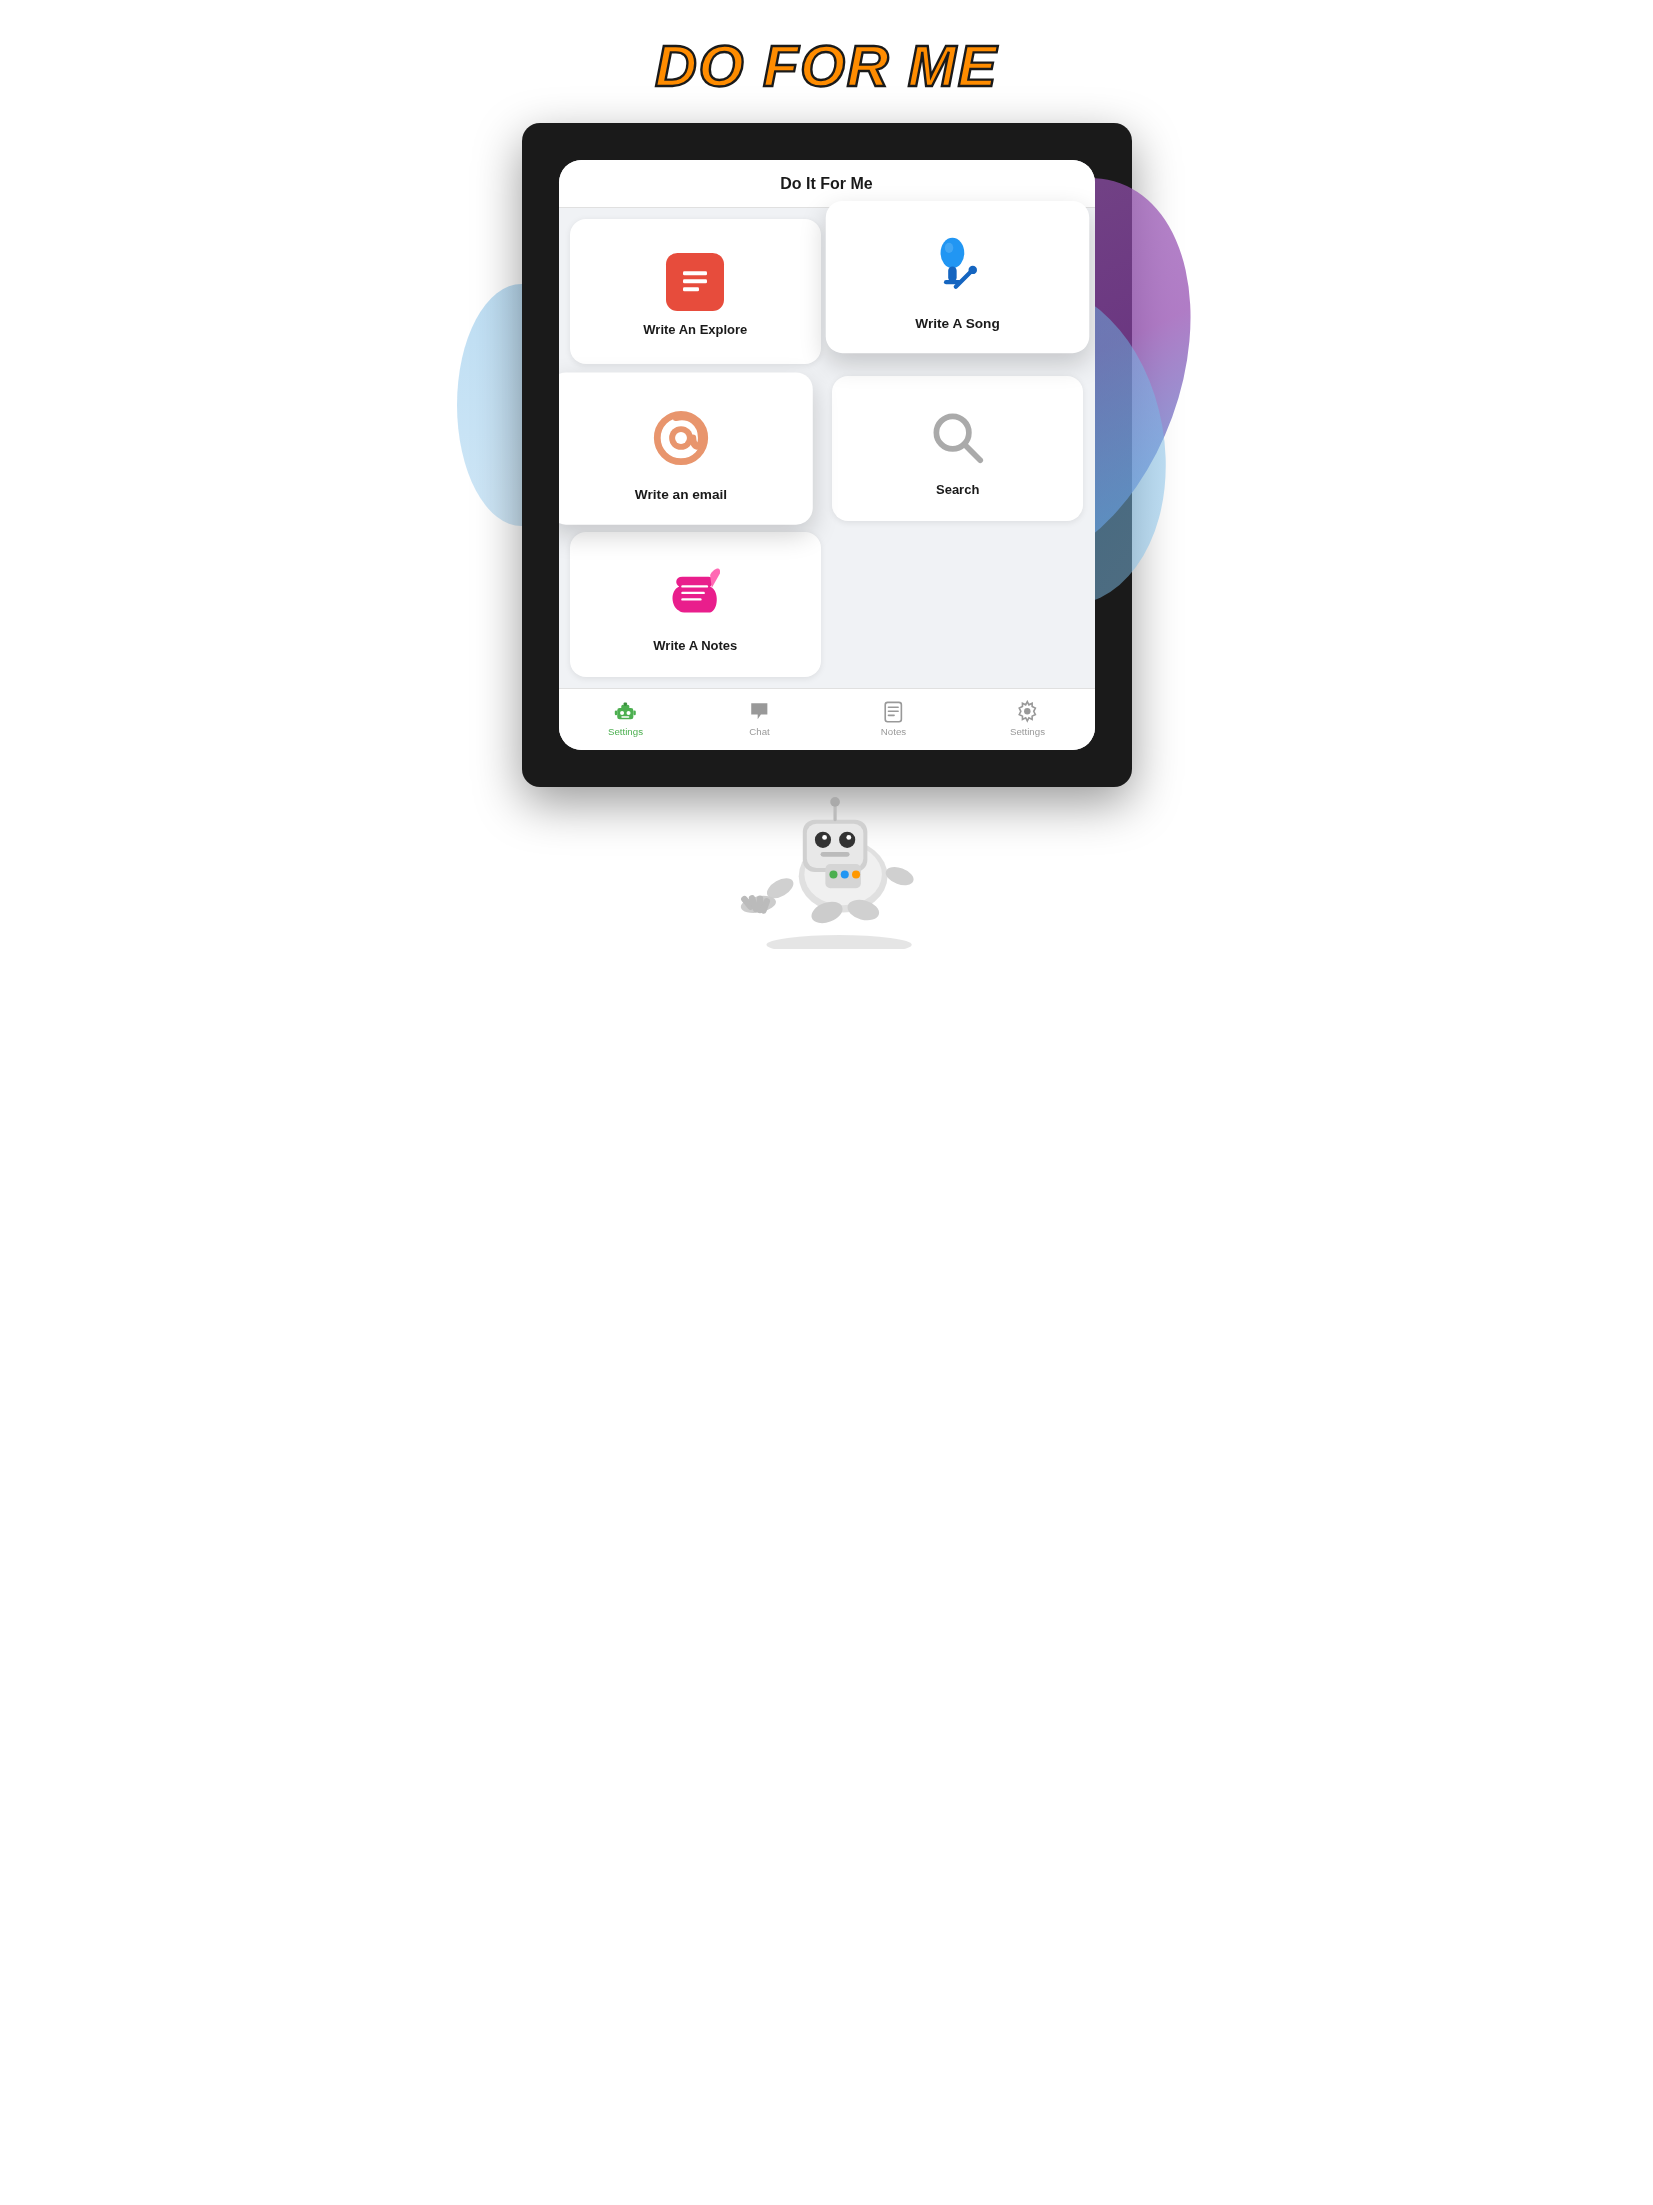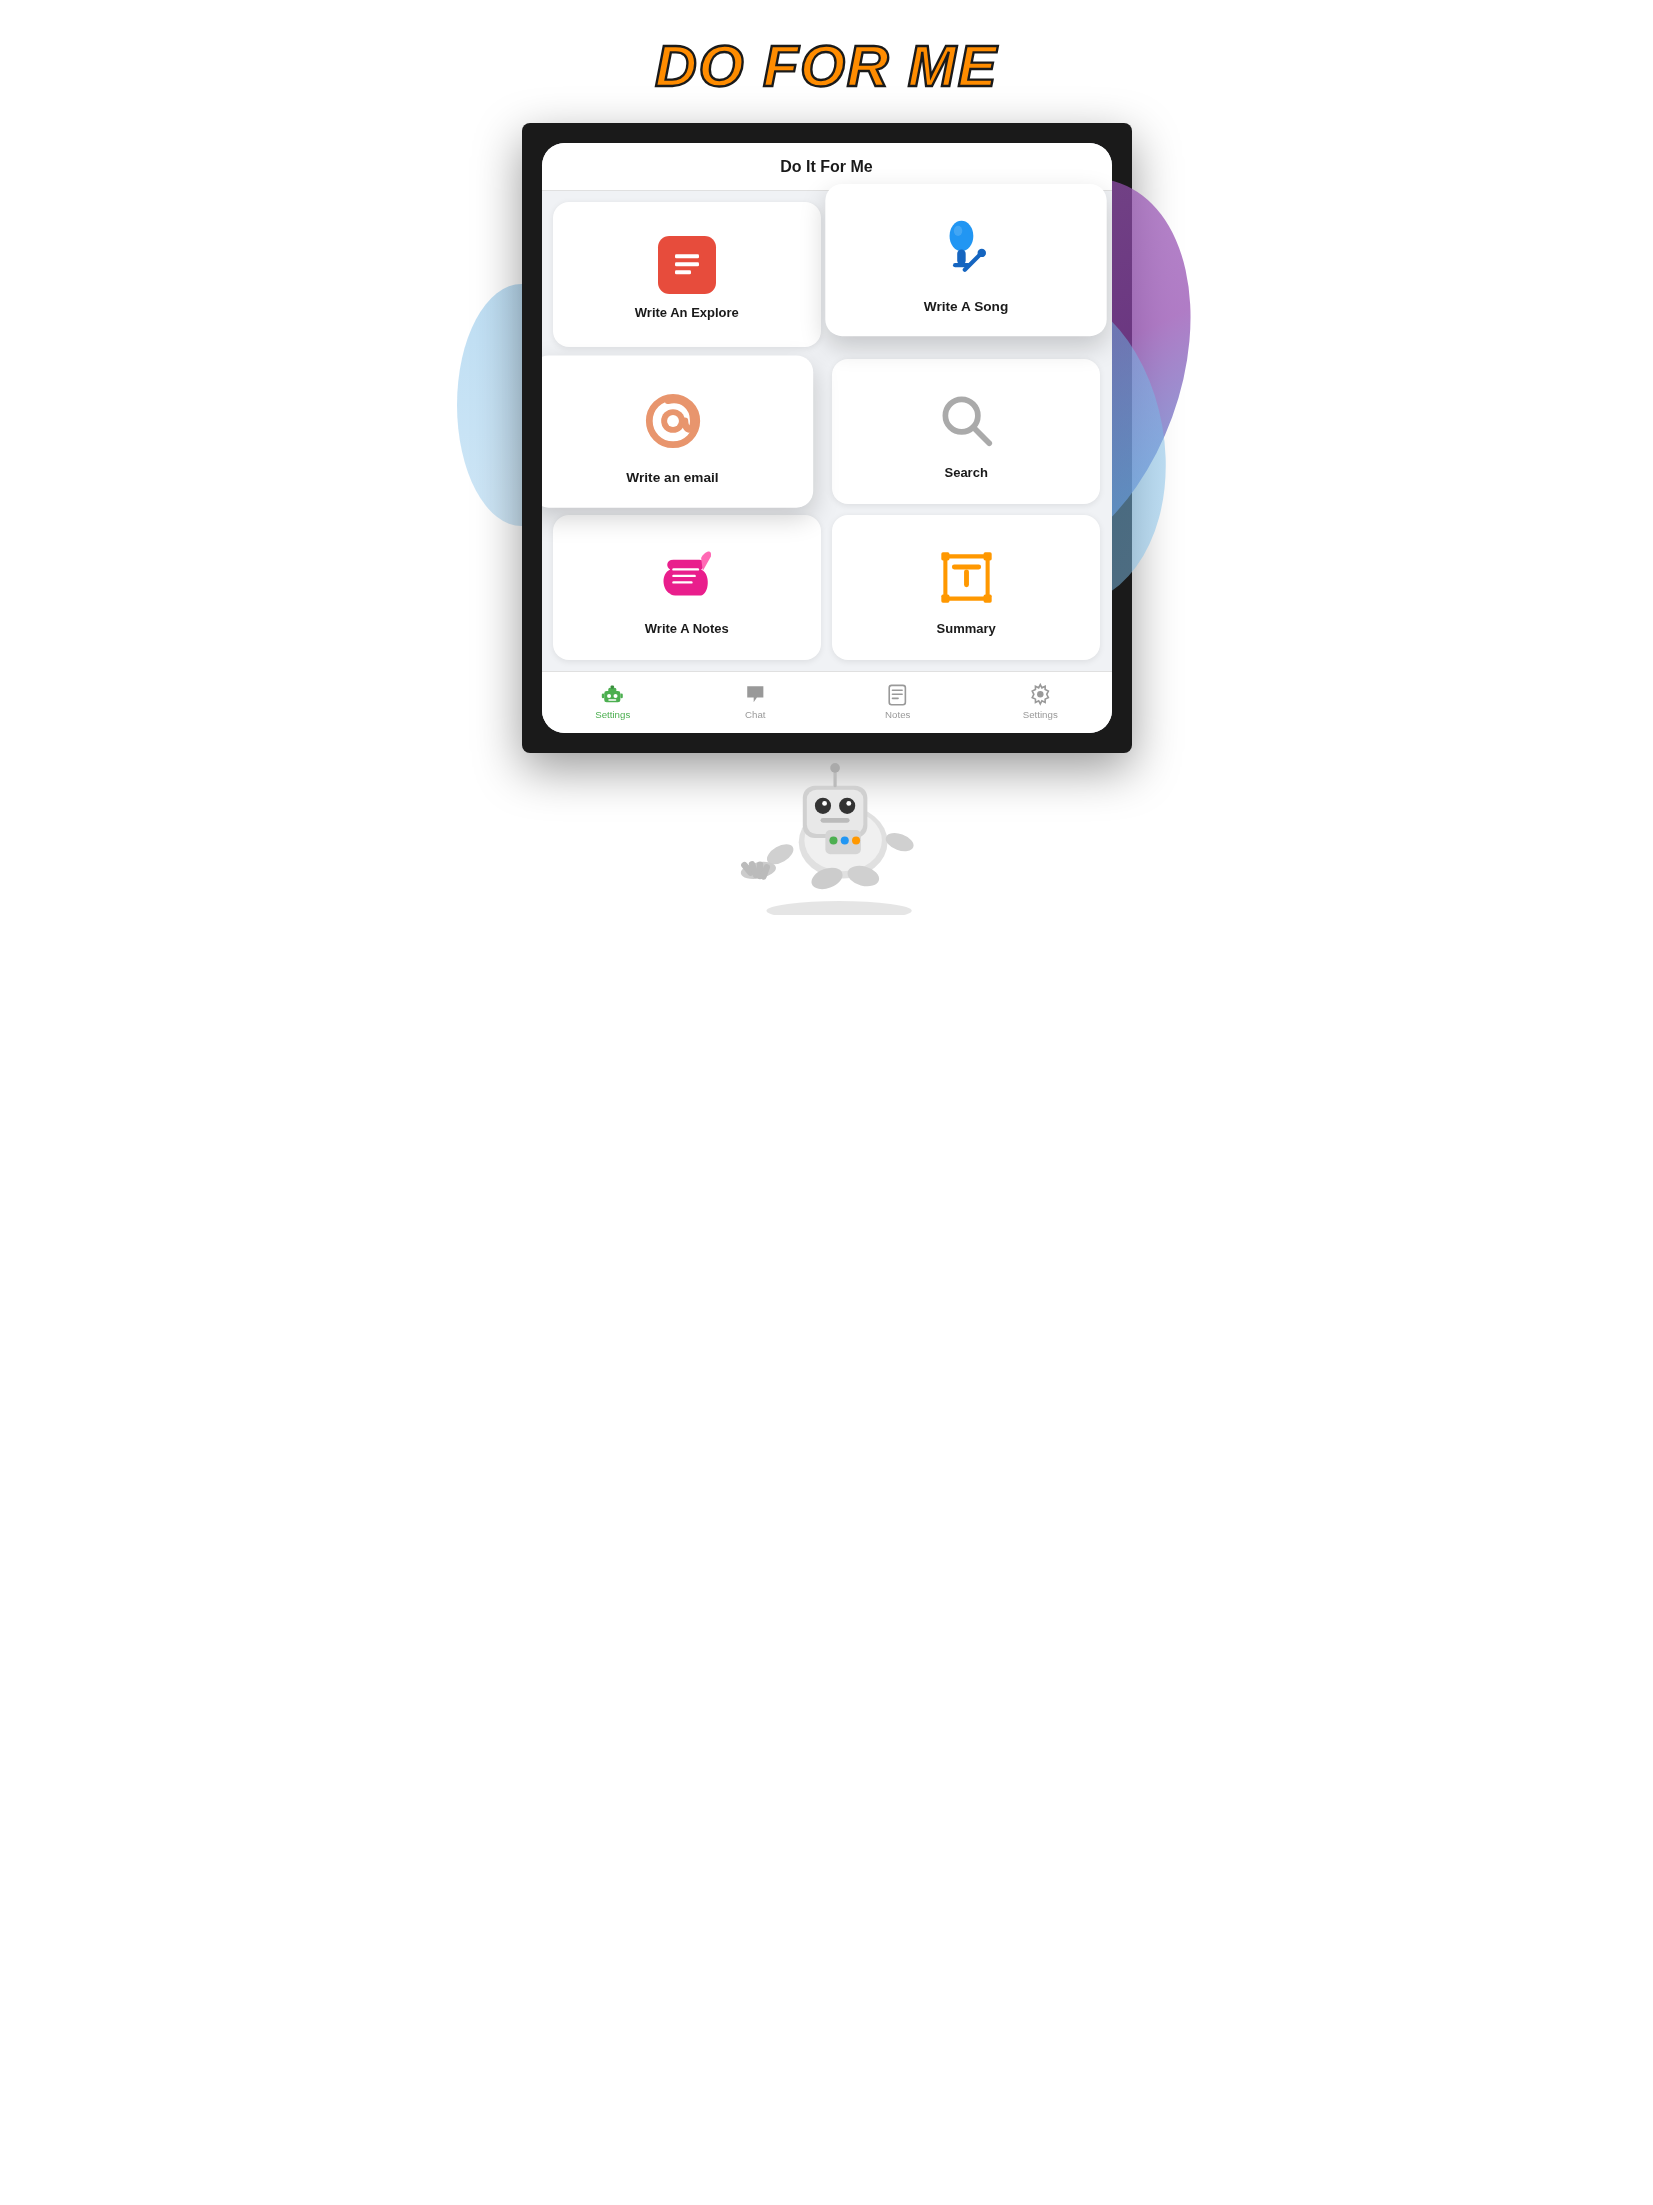--- a/index.html
+++ b/index.html
@@ -23,22 +23,22 @@
       letter-spacing: 1.6px;
       margin: 32px 0 24px;
       font-style: italic;
       text-transform: uppercase;
     }
 
     .tablet-wrapper {
       position: relative;
       width: 610px;
       background: #1a1a1a;
-      border-radius: 8px;
-      padding: 20px;
+      border-radius: 18px;
+      padding: 37px;
       box-shadow: 0 16px 48px rgba(0,0,0,0.4);
     }
 
     
     .tablet-wrapper::before {
       content: '';
       position: absolute;
       top: 48px;
       right: -48px;
       width: 258px;
@@ -353,37 +353,20 @@
               <path d="M24 30 L54 30" stroke="white" stroke-width="3" stroke-linecap="round"></path>
               <path d="M24 38 L50 38" stroke="white" stroke-width="3" stroke-linecap="round"></path>
               <path d="M24 46 L46 46" stroke="white" stroke-width="3" stroke-linecap="round"></path>
 
               <path d="M58 16 C62 8 72 4 70 14 L60 32 Z" fill="#ff69b4"></path>
             </svg>
           </div>
           <span class="card-label">Write A Notes</span>
         </div>
 
-        <div class="grid-card">
-          <div class="icon-summary">
-            <svg width="65" height="65" viewBox="0 0 80 80">
-
-              <rect x="14" y="14" width="52" height="52" fill="none" stroke="#FF9800" stroke-width="5" rx="2"></rect>
-
-              <rect x="9" y="9" width="10" height="10" rx="2" fill="#FF9800"></rect>
-              <rect x="61" y="9" width="10" height="10" rx="2" fill="#FF9800"></rect>
-              <rect x="9" y="61" width="10" height="10" rx="2" fill="#FF9800"></rect>
-              <rect x="61" y="61" width="10" height="10" rx="2" fill="#FF9800"></rect>
-
-              <rect x="22" y="24" width="36" height="6" rx="3" fill="#FF9800"></rect>
-              <rect x="37" y="30" width="6" height="22" rx="3" fill="#FF9800"></rect>
-            </svg>
-          </div>
-          <span class="card-label">Summary</span>
-        </div>
 
       </div>
 
       <div class="bottom-nav">
 
         <div class="nav-item">
           <div class="nav-icon">
             <svg width="22.6" height="22.6" viewBox="0 0 28 28">
               <rect x="4" y="10" width="20" height="14" rx="3" fill="#4CAF50"></rect>
               <rect x="9" y="6" width="10" height="6" rx="2" fill="#4CAF50"></rect>

